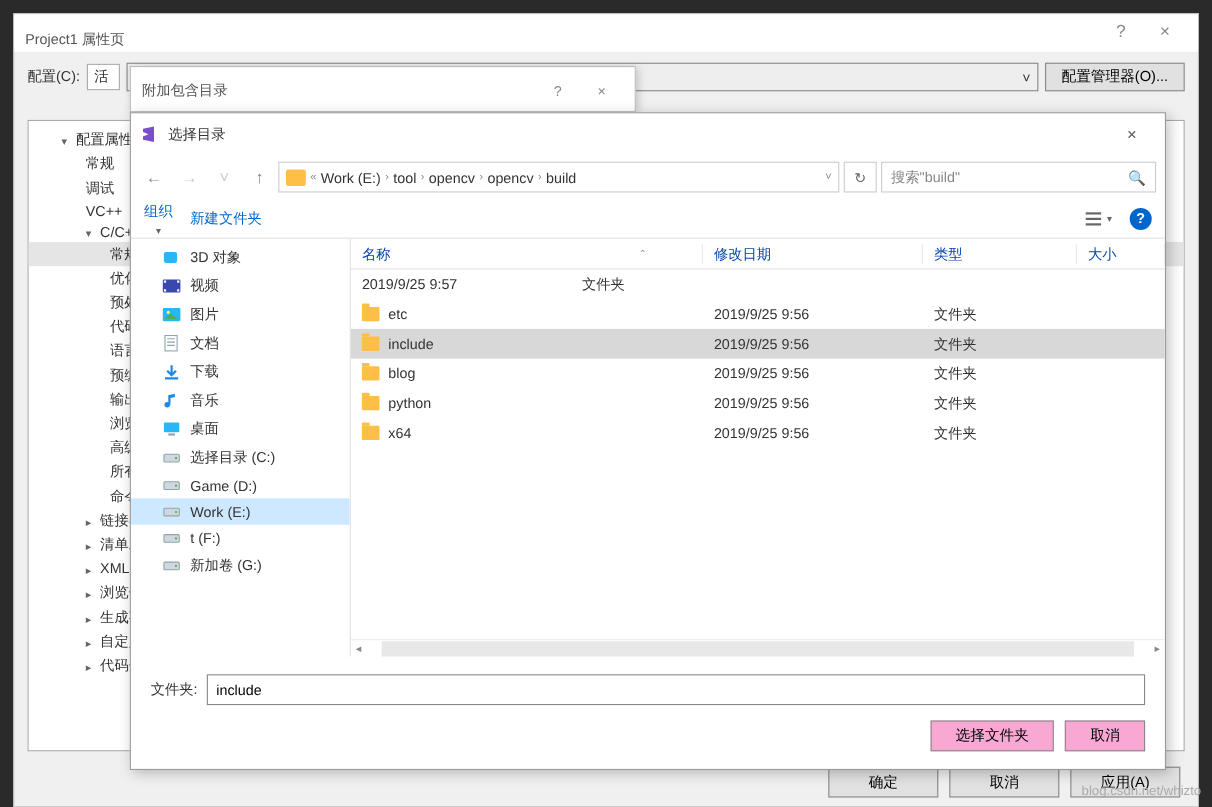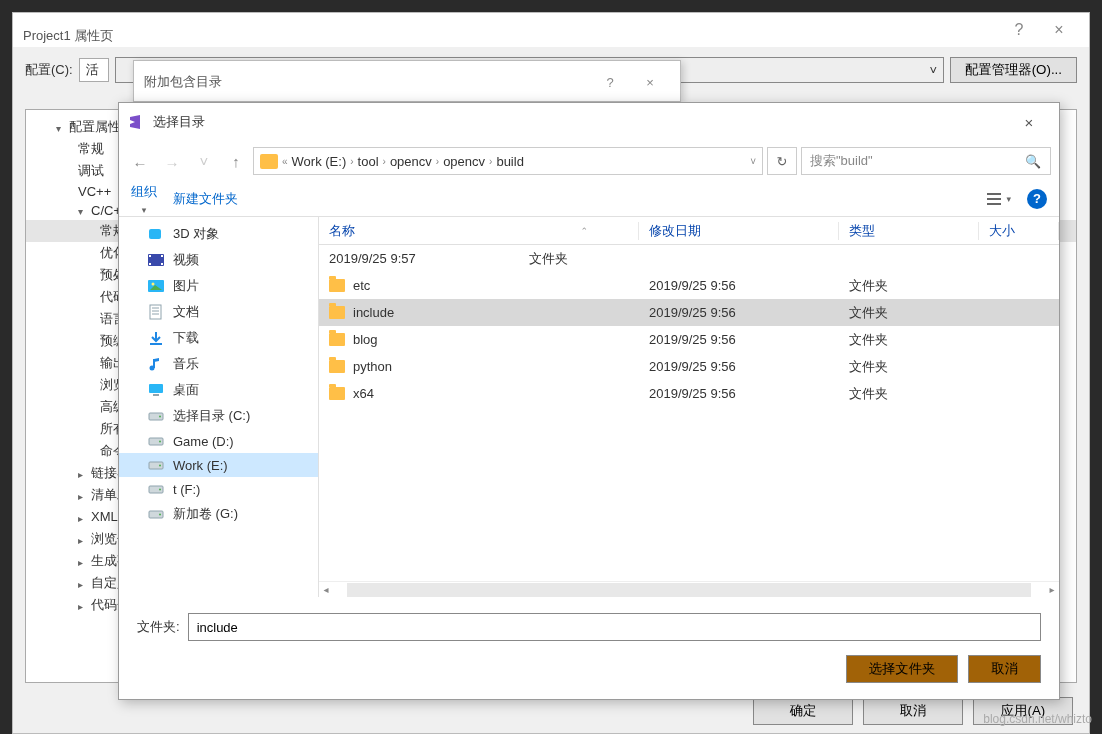--- a/index.html
+++ b/index.html
@@ -26,21 +26,21 @@
 .tree-row.lvl3 { padding-left: 74px; }
 .tree-row.sel { background: #e5e5e5; }
 .tri { display: inline-block; width: 10px; }
 .tri.open::before { content: "▾"; color: #666; font-size: 10px; }
 .tri.closed::before { content: "▸"; color: #666; font-size: 10px; }
 
 .prop-footer { position: absolute; bottom: 8px; right: 16px; display: flex; gap: 10px; }
 .prop-footer button { width: 100px; height: 28px; border: 1px solid #888; background: #e1e1e1; cursor: pointer; }
 
 
-.incdir-dialog { position: absolute; left: 133px; top: 60px; width: 548px; height: 42px; background: #fff; border: 1px solid #bbb; box-shadow: 2px 2px 8px rgba(0,0,0,0.2); }
+.incdir-dialog { position: absolute; left: 118px; top: 60px; width: 460px; height: 42px; background: #fff; border: 1px solid #bbb; box-shadow: 2px 2px 8px rgba(0,0,0,0.2); }
 .incdir-titlebar { height: 42px; display: flex; align-items: center; padding: 0 10px; color: #555; }
 .incdir-titlebar .title { flex: 1; }
 .incdir-titlebar .btn { width: 40px; height: 30px; display: flex; align-items: center; justify-content: center; color: #888; cursor: pointer; }
 
 
 .picker { position: absolute; left: 118px; top: 102px; width: 942px; height: 598px; background: #fff; border: 1px solid #9a9a9a; box-shadow: 3px 3px 12px rgba(0,0,0,0.25); display: flex; flex-direction: column; }
 .picker-titlebar { height: 38px; display: flex; align-items: center; padding: 0 8px; color: #333; }
 .picker-titlebar .vs-icon { width: 18px; height: 18px; margin-right: 8px; display: inline-flex; align-items: center; justify-content: center; }
 .picker-titlebar .title { flex: 1; }
 .picker-titlebar .close { width: 44px; height: 30px; display: flex; align-items: center; justify-content: center; color: #555; cursor: pointer; font-size: 15px; }
@@ -94,21 +94,21 @@
 .file-row .fname { display: flex; align-items: center; gap: 8px; }
 .scroll-hint { height: 16px; border-top: 1px solid #eee; display: flex; align-items: center; }
 .scroll-hint .track { flex: 1; height: 14px; background: #e8e8e8; margin: 0 14px; }
 .scroll-hint .arr { width: 14px; color: #888; font-size: 10px; text-align: center; }
 
 .picker-footer { padding: 16px 18px; display: flex; flex-direction: column; gap: 14px; }
 .folder-row { display: flex; align-items: center; gap: 8px; }
 .folder-row .lbl { color: #333; }
 .folder-row input { flex: 1; height: 28px; border: 1px solid #888; padding: 0 8px; font-size: 13px; }
 .btn-row { display: flex; justify-content: flex-end; gap: 10px; }
-.btn-row button { height: 28px; padding: 0 22px; border: 1px solid #888; background: #a16207; cursor: pointer; }
+.btn-row button { height: 28px; padding: 0 22px; border: 1px solid #888; background: #f9a8d4; cursor: pointer; }
 
 .watermark { position: absolute; right: 10px; bottom: 8px; color: #aaa; font-size: 12px; pointer-events: none; }
 </style>
 </head>
 <body>
 
 <div class="prop-dialog">
   <div class="prop-titlebar">
     <span class="title">Project1 属性页</span>
     <span class="btn">?</span>

